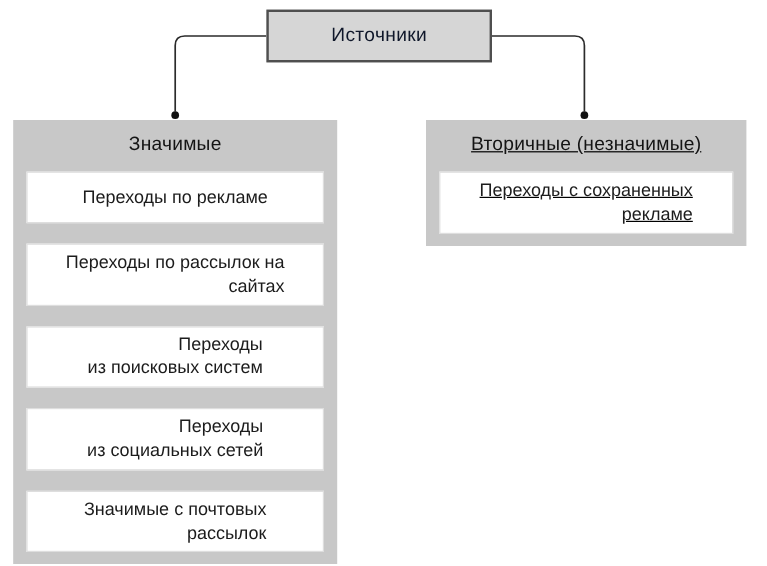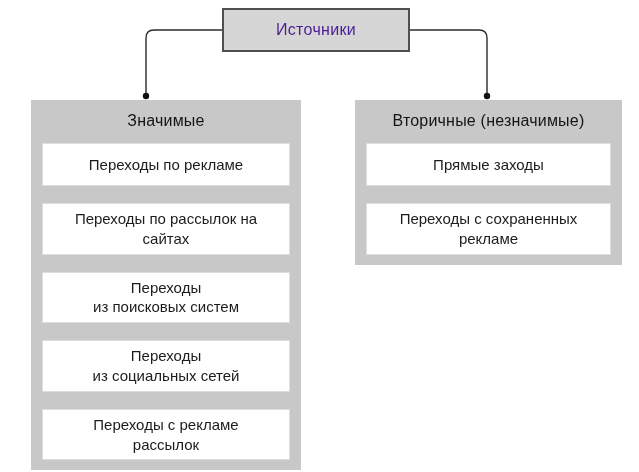--- a/index.html
+++ b/index.html
@@ -28,48 +28,48 @@
     top: 8px;
     width: 188px;
     height: 44px;
     box-sizing: border-box;
     background: #d6d6d6;
     border: 2px solid #4f4f4f;
     display: flex;
     align-items: center;
     justify-content: center;
     font-size: 16px;
-    color: #4c1d95;
+    color: #0f172a;
     letter-spacing: 0.3px;
   }
   .panel {
     position: absolute;
     top: 100px;
     box-sizing: border-box;
     background: #c8c8c8;
     padding: 8px 11px 10px 11px;
   }
-  .panel-left  { left: 11px;  width: 270px; margin-left: 20px; }
-  .panel-right { left: 355px; width: 267px; }
+  .panel-left  { left: 11px;  width: 270px; }
+  .panel-right { left: 355px; width: 267px; text-decoration: underline; }
   .panel-title {
     text-align: center;
     font-size: 16px;
     color: #141414;
     padding: 4px 0 13px 0;
     letter-spacing: 0.2px;
   }
   .item {
     background: #ffffff;
     border: 1px solid #dedede;
     box-sizing: border-box;
     min-height: 43px;
     display: flex;
     align-items: center;
     justify-content: center;
-    text-align: center;
+    text-align: right;
     font-size: 15px;
     line-height: 1.32;
     color: #1c1c1c;
     white-space: pre-line;
     padding: 5px 8px;
   }
   .item + .item { margin-top: 17px; }
 </style>
 </head>
 <body>
@@ -89,24 +89,23 @@
 
   <div class="panel panel-left">
     <div class="panel-title">Значимые</div>
     <div class="item">Переходы по рекламе</div>
     <div class="item">Переходы по рассылок на
 сайтах</div>
     <div class="item">Переходы
 из поисковых систем</div>
     <div class="item">Переходы
 из социальных сетей</div>
-    <div class="item">Переходы с рекламе
+    <div class="item">Значимые с почтовых
 рассылок</div>
   </div>
 
   <div class="panel panel-right">
     <div class="panel-title">Вторичные (незначимые)</div>
-    <div class="item">Прямые заходы</div>
     <div class="item">Переходы с сохраненных
 рекламе</div>
   </div>
 
 </div>
 
 </body></html>

